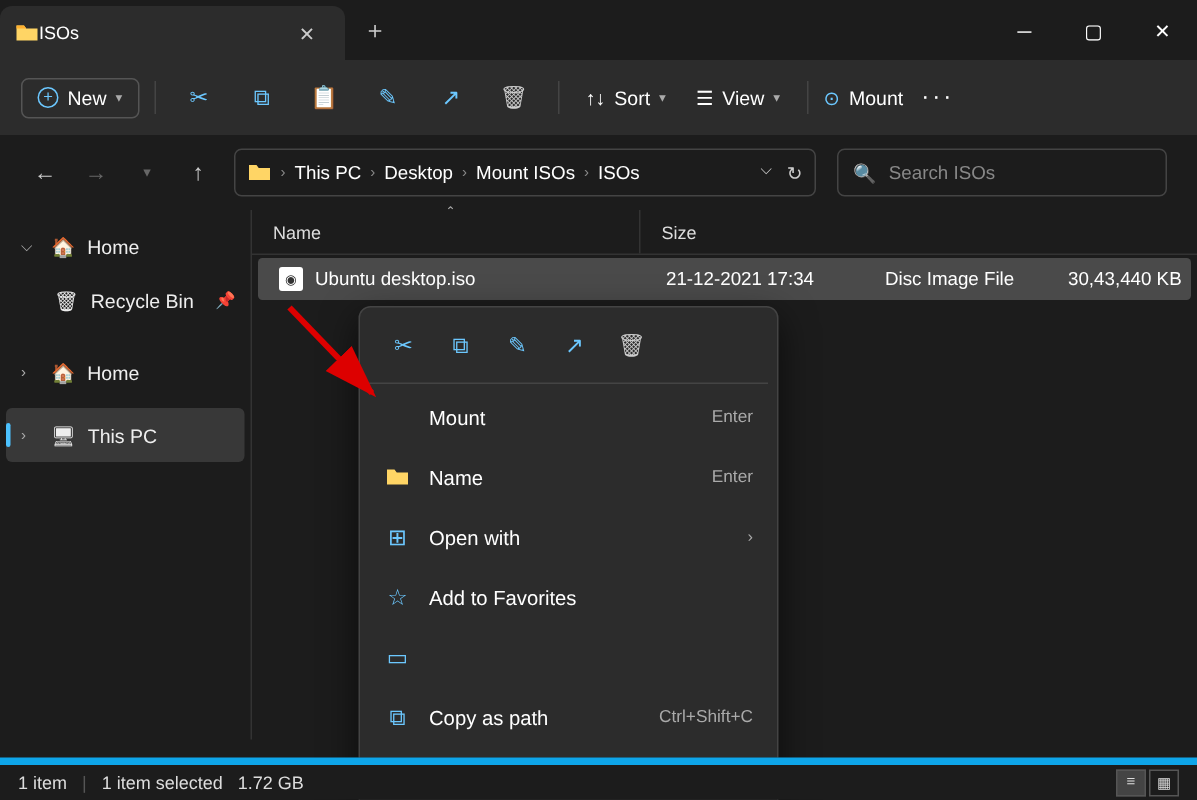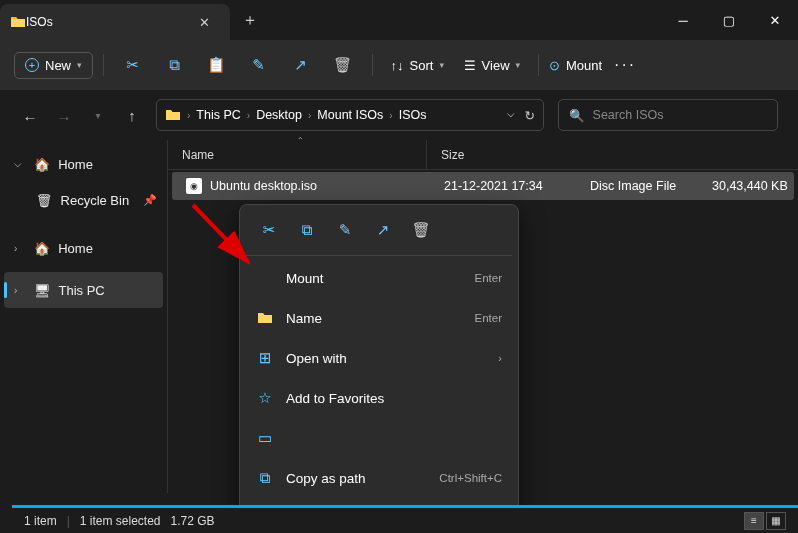--- a/index.html
+++ b/index.html
@@ -62,21 +62,21 @@
 .ctx { position:absolute; left:239px; top:204px; width:280px; background:#2c2c2c; border:1px solid #444; border-radius:8px; box-shadow:0 8px 24px rgba(0,0,0,.6); padding:6px; }
 .ctx-icons { display:flex; gap:4px; padding:4px 6px 8px 6px; }
 .ctx-icons .ci { width:34px; height:30px; display:flex; align-items:center; justify-content:center; color:#6cc8ff; font-size:15px; border-radius:4px; }
 .ctx-sep { height:1px; background:#444; margin:2px 0; }
 .ctx-item { display:flex; align-items:center; height:40px; padding:0 10px; gap:12px; font-size:13.5px; border-radius:4px; }
 .ctx-item .ci-icon { width:18px; height:18px; display:flex; align-items:center; justify-content:center; color:#6cc8ff; font-size:15px; }
 .ctx-item .shortcut { margin-left:auto; font-size:11.5px; color:#aaa; }
 .ctx-item .sub { margin-left:auto; color:#aaa; font-size:11px; }
 
 
-.status { position:absolute; bottom:0; left:12px; right:0; height:28px; background:#1c1c1c; display:flex; align-items:center; padding:0 12px; font-size:12px; color:#ddd; gap:10px; border-top:3px solid #0ea5e9; }
+.status { position:absolute; bottom:0; left:0; right:0; height:28px; background:#1c1c1c; display:flex; align-items:center; padding:0 12px; font-size:12px; color:#ddd; gap:10px; border-top:5px solid #0ea5e9; }
 .status .sep { color:#555; }
 .status .view-icons { margin-left:auto; display:flex; gap:2px; }
 .vi { width:20px; height:18px; border:1px solid #555; display:flex; align-items:center; justify-content:center; font-size:10px; }
 .vi.active { background:#444; }
 
 
 .arrow-annot { position:absolute; left:188px; top:200px; pointer-events:none; }
 
 .folder-svg { width:16px; height:16px; }
 </style>

